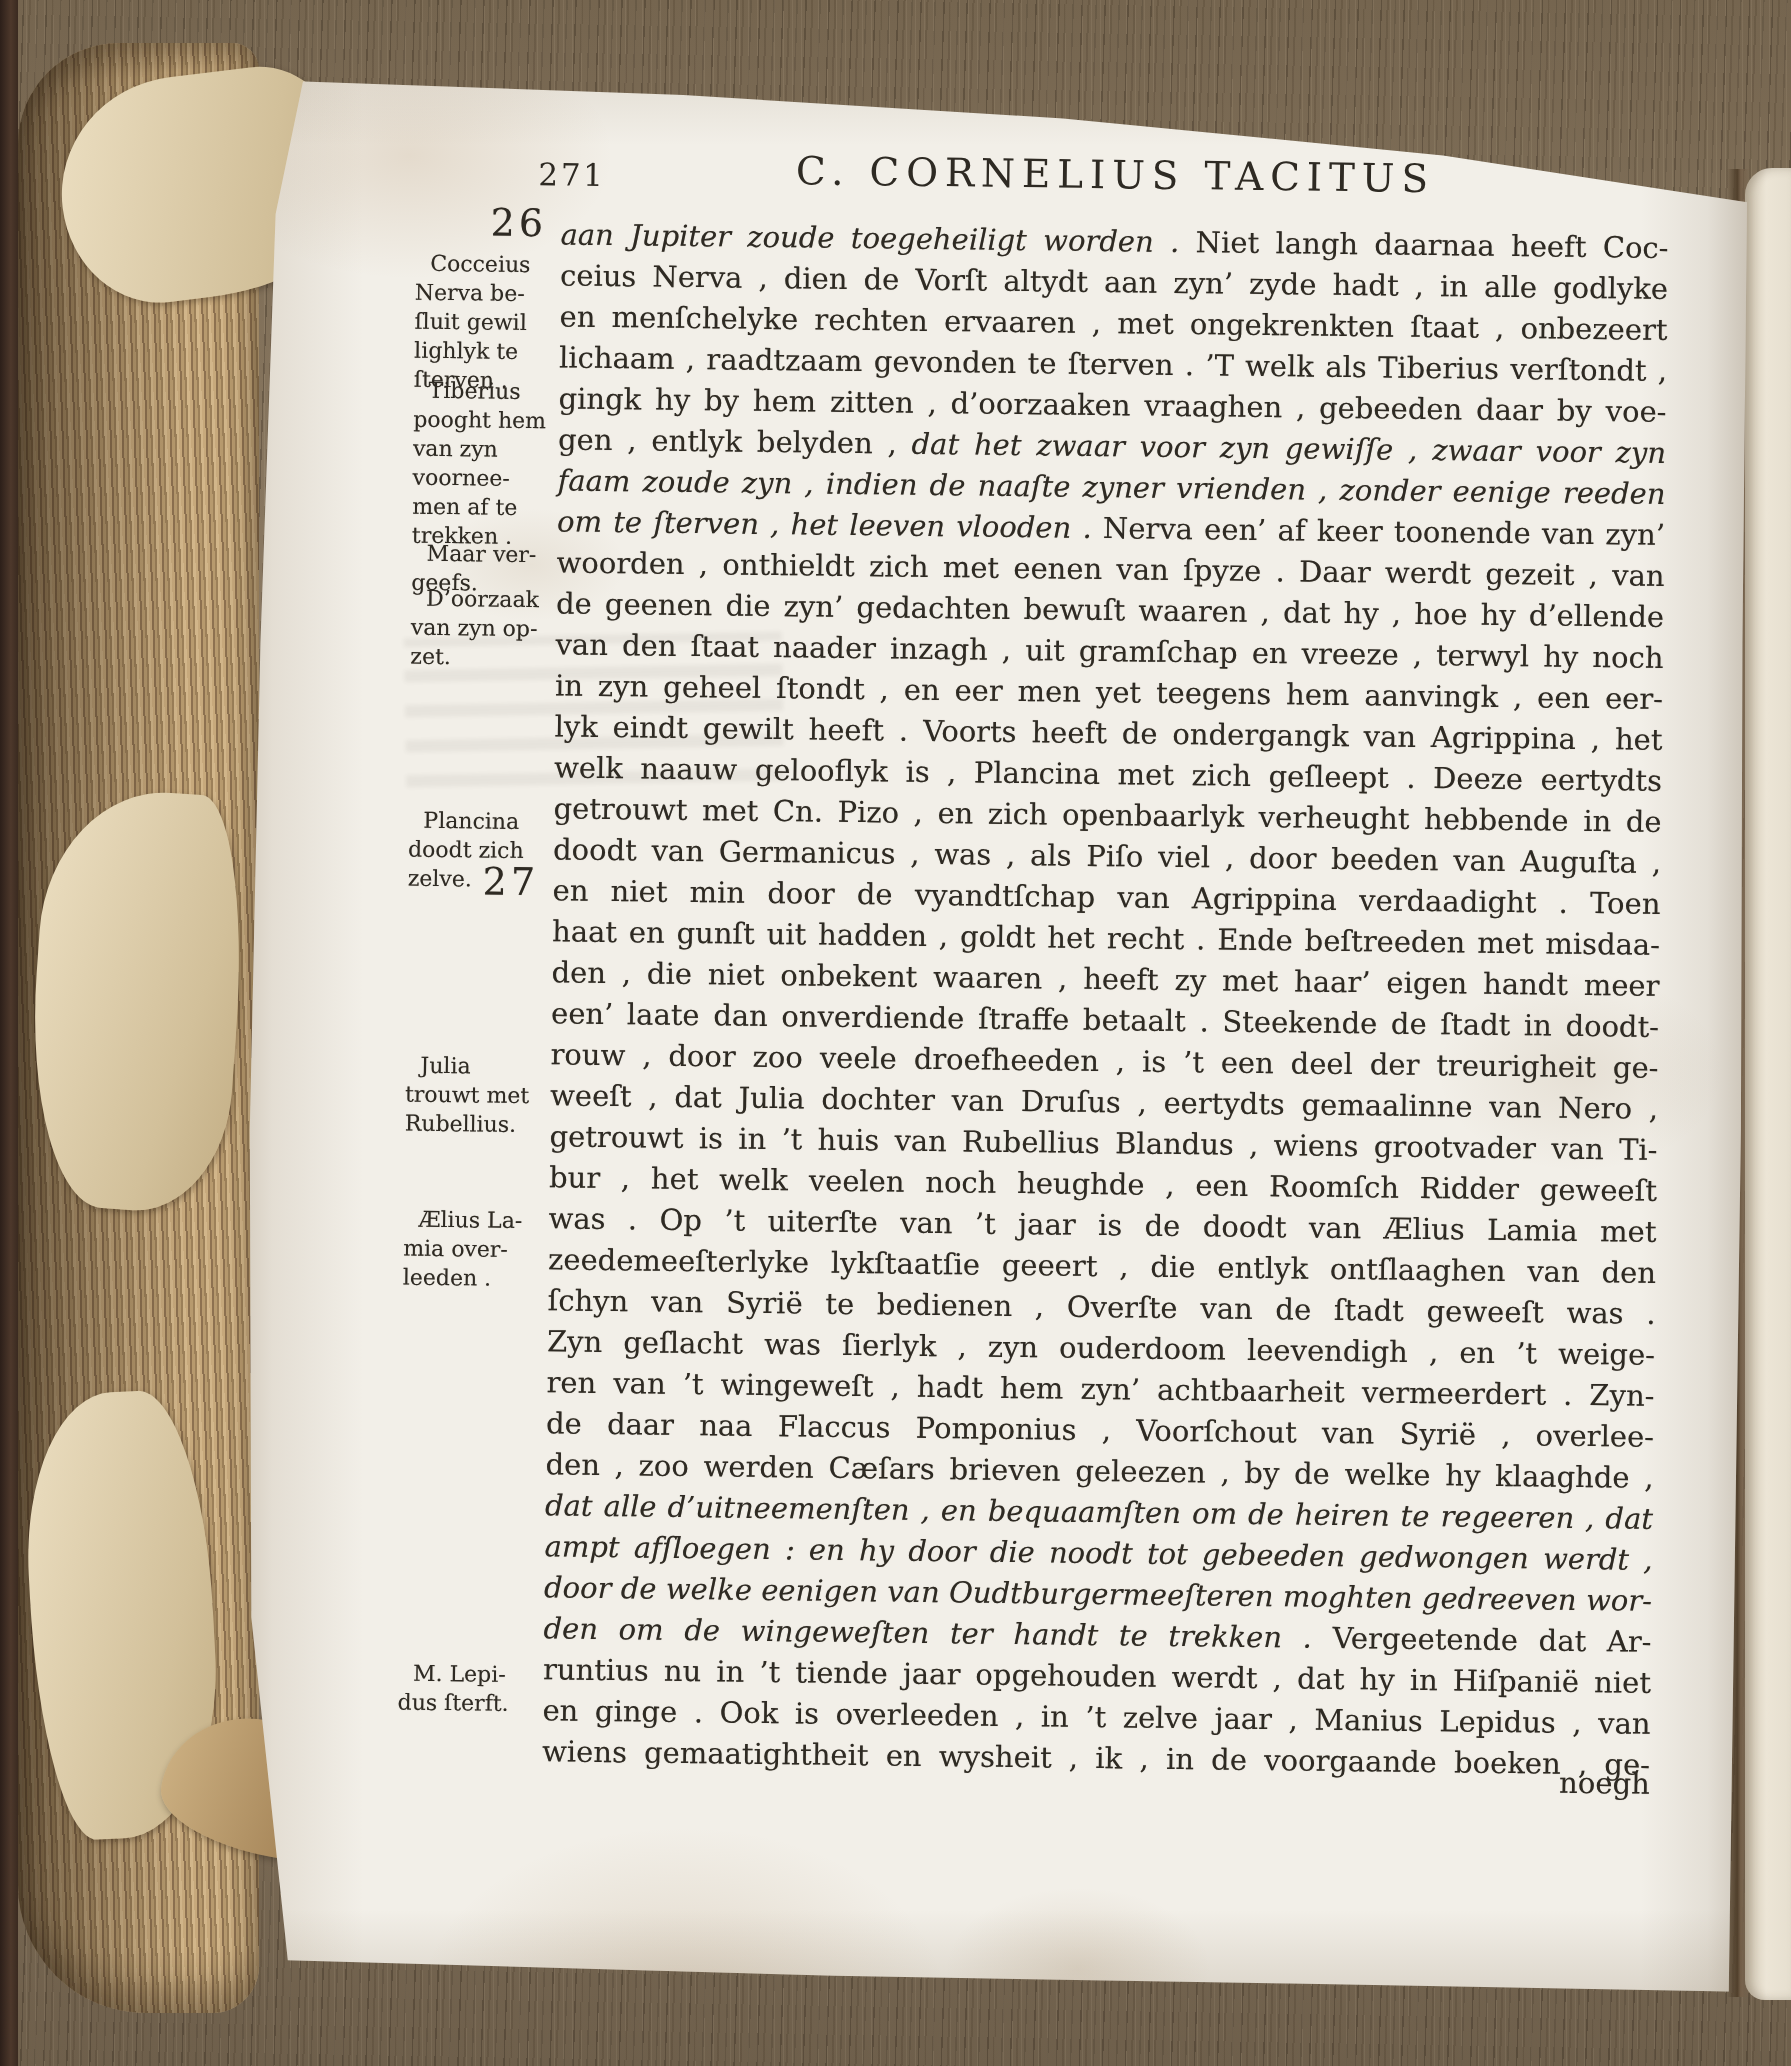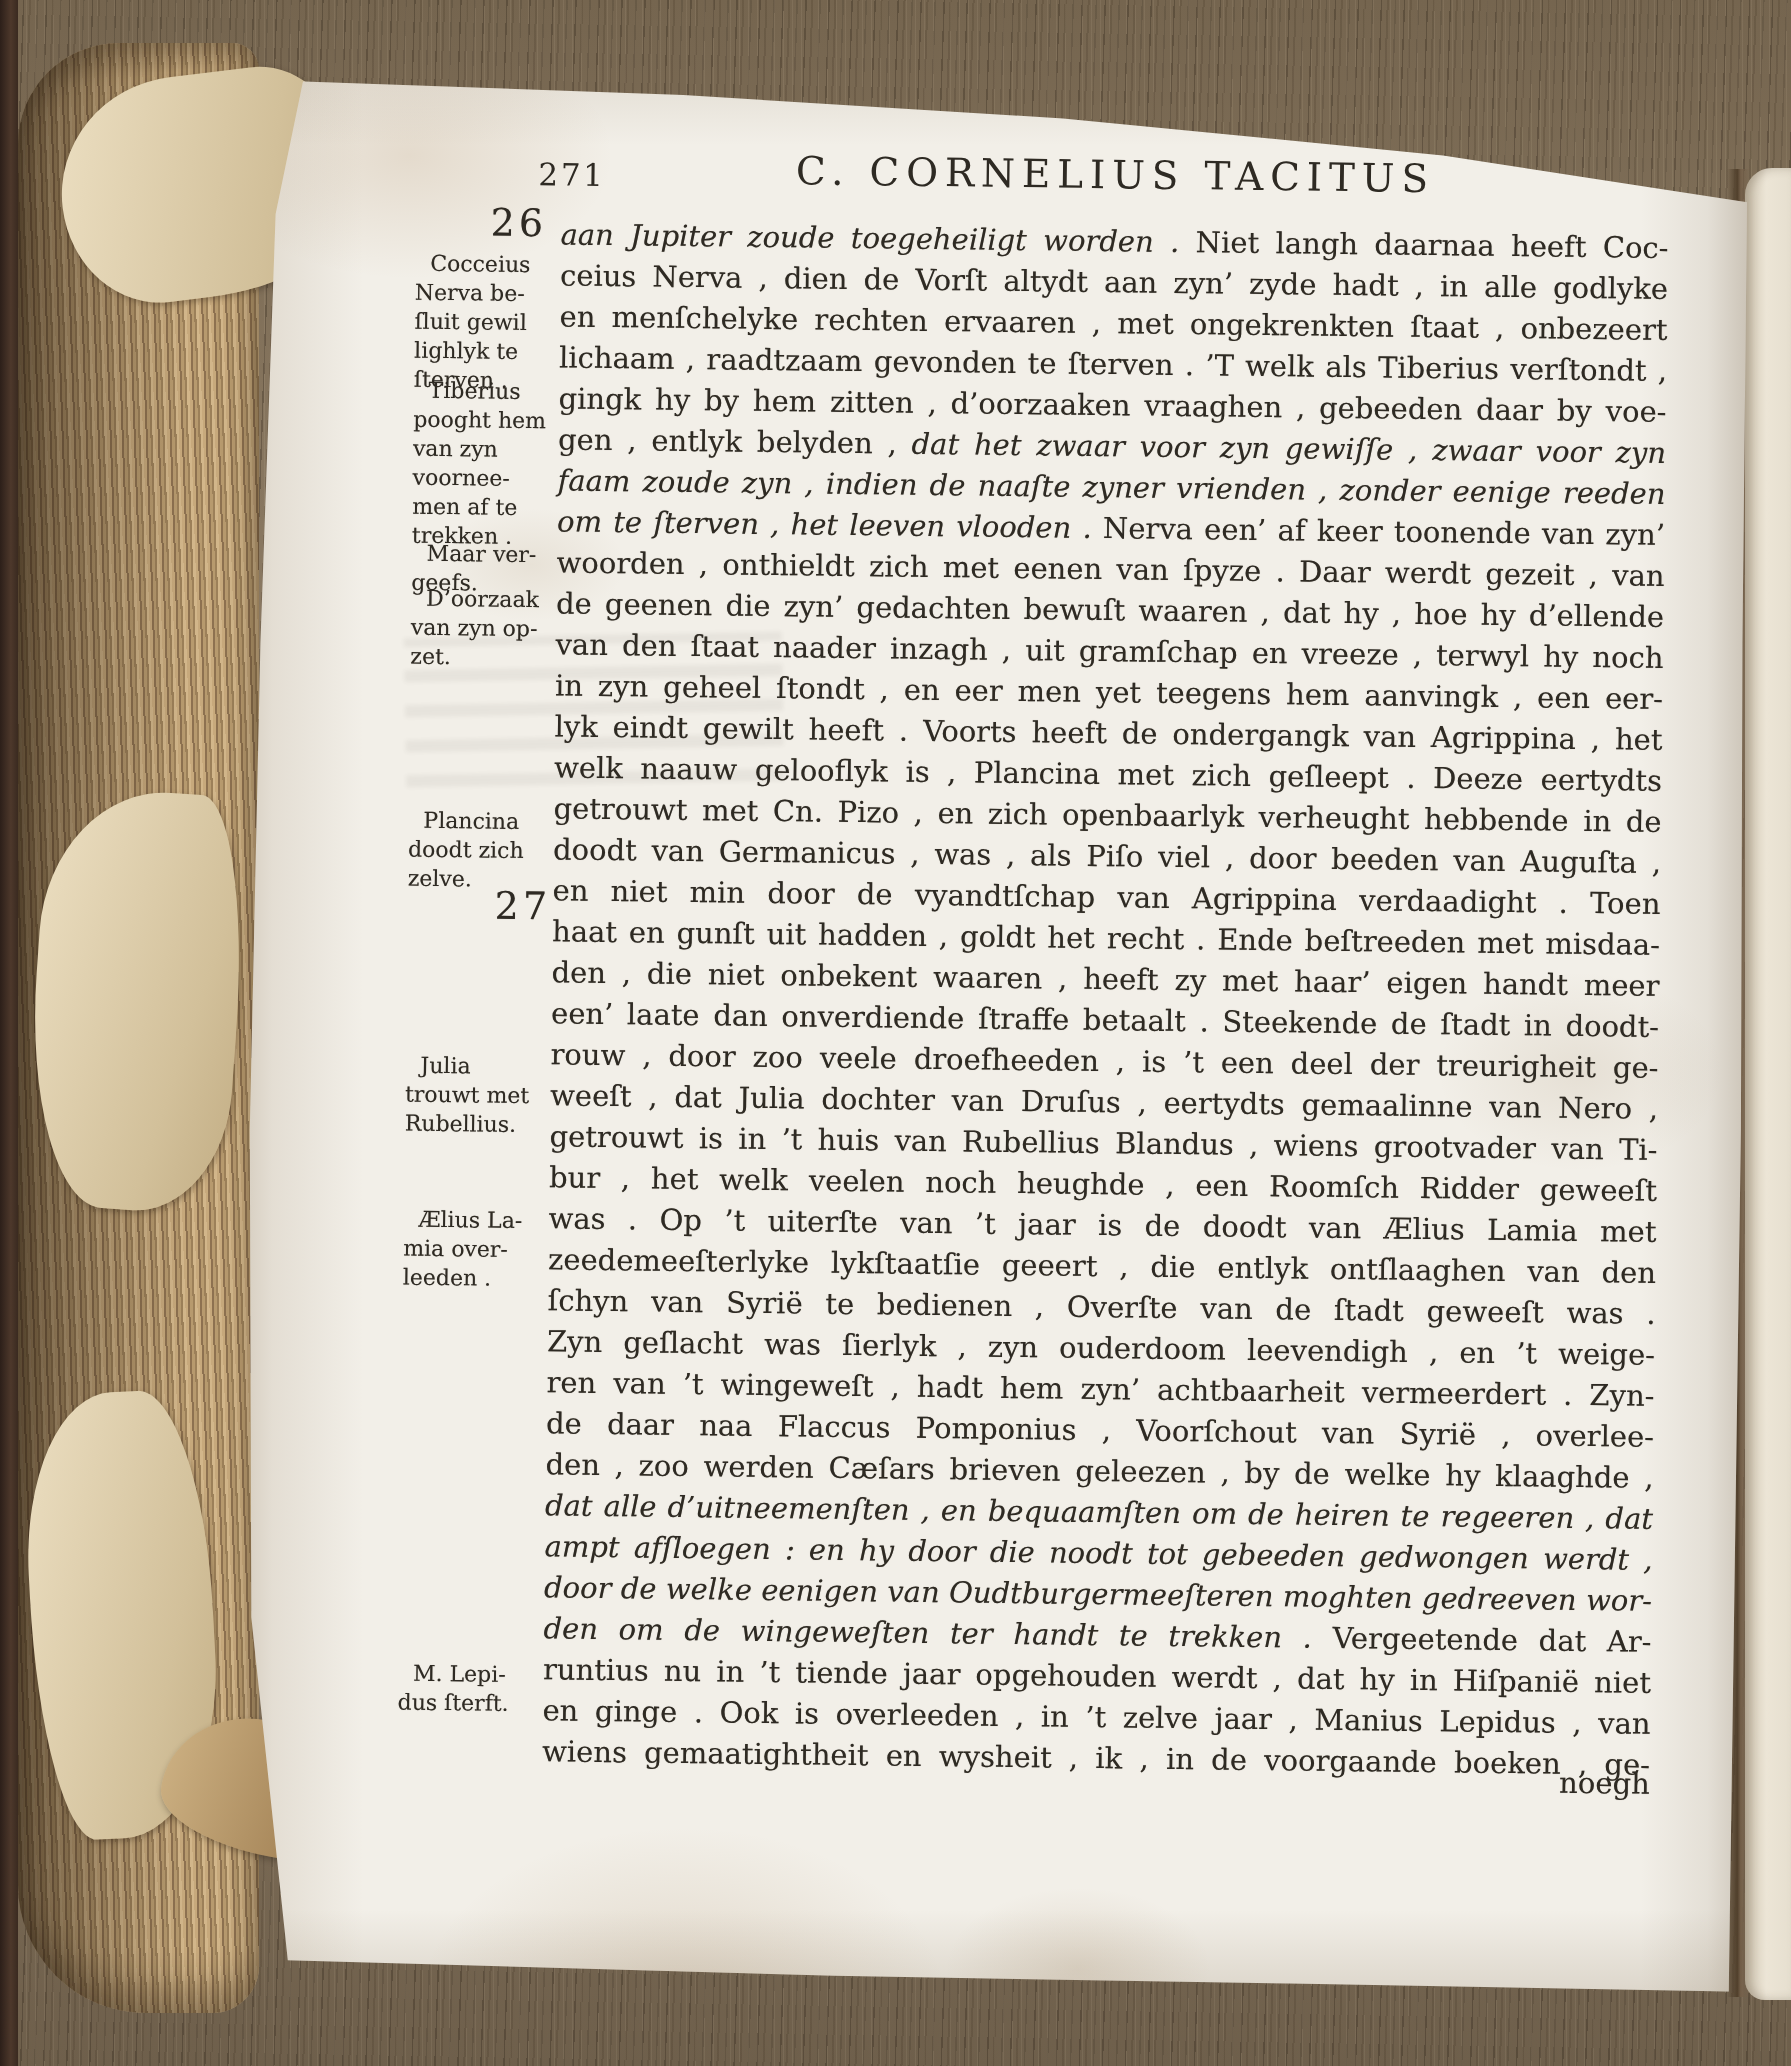--- a/index.html
+++ b/index.html
@@ -98,21 +98,21 @@
 men af te
 trekken .</div>
       <div class="mnote" style="top: 541px;">Maar ver-
 geefs.</div>
       <div class="mnote" style="top: 586px;">D’oorzaak
 van zyn op-
 zet.</div>
       <div class="mnote" style="top: 808px;">Plancina
 doodt zich
 zelve.</div>
-      <div class="mnote mnum" style="top: 890px; text-align: center;">27</div>
+      <div class="mnote mnum" style="top: 866px;">27</div>
       <div class="mnote" style="top: 1053px;">Julia
 trouwt met
 Rubellius.</div>
       <div class="mnote" style="top: 1207px;">Ælius La-
 mia over-
 leeden .</div>
       <div class="mnote" style="top: 1661px;">M. Lepi-
 dus ſterft.</div>
     </div>
   <div class="text-lines" id="text-lines" style="left: 561px; top: 215px; width: 1108px; font-size: 29px;">

